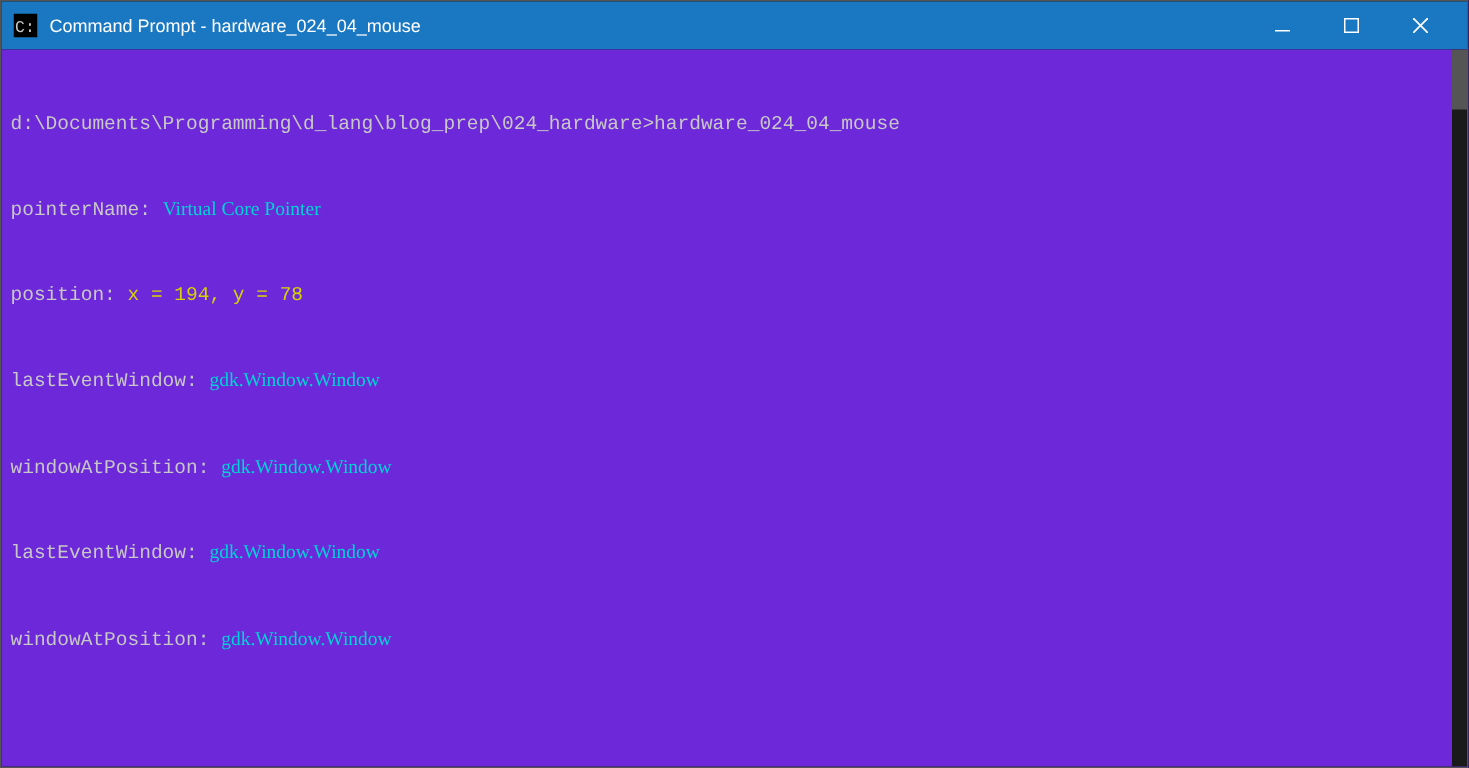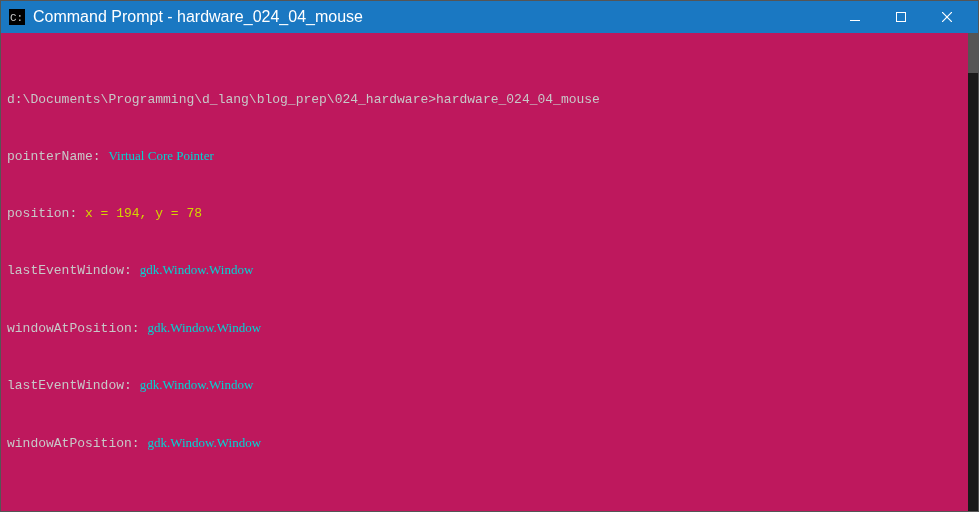--- a/index.html
+++ b/index.html
@@ -41,21 +41,21 @@
       flex-shrink: 0;
     }
 
     .title-bar-icon svg {
       width: 16px;
       height: 16px;
     }
 
     .title-bar-text {
       color: #fff;
-      font-size: 16px;
+      font-size: 12px;
       font-family: 'Segoe UI', Arial, sans-serif;
       flex: 1;
     }
 
     .title-bar-controls {
       display: flex;
       gap: 0;
       margin-left: auto;
     }
 
@@ -74,22 +74,22 @@
     }
 
     .title-bar-btn svg {
       width: 10px;
       height: 10px;
       fill: #fff;
     }
 
     .console-area {
       flex: 1;
-      background: #be185d;
-      padding: 20px 6px;
+      background: #6d28d9;
+      padding: 3px 6px;
       overflow: hidden;
       position: relative;
     }
 
     .console-content {
       color: #c8c8c8;
       font-size: 13px;
       line-height: 1.45;
       white-space: pre;
     }

